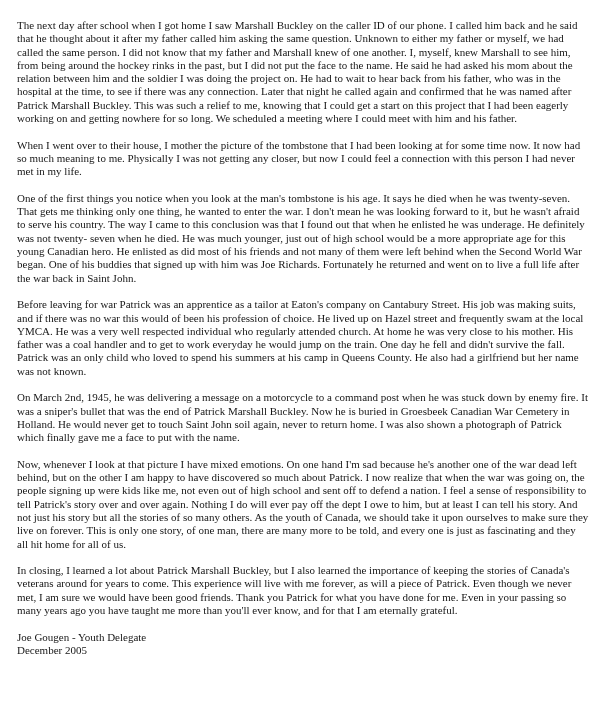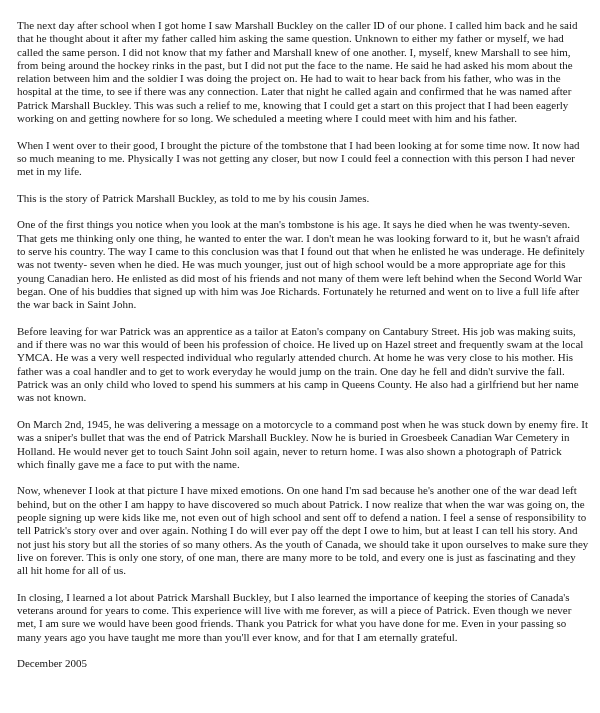--- a/index.html
+++ b/index.html
@@ -38,24 +38,24 @@
     font-size: 7px;
     line-height: 0;
     vertical-align: super;
   }
 </style>
 </head>
 <body>
 
 <div class="page">
   <p>The next day after school when I got home I saw Marshall Buckley on the caller ID of our phone. I called him back and he said that he thought about it after my father called him asking the same question. Unknown to either my father or myself, we had called the same person. I did not know that my father and Marshall knew of one another. I, myself, knew Marshall to see him, from being around the hockey rinks in the past, but I did not put the face to the name. He said he had asked his mom about the relation between him and the soldier I was doing the project on. He had to wait to hear back from his father, who was in the hospital at the time, to see if there was any connection. Later that night he called again and confirmed that he was named after Patrick Marshall Buckley. This was such a relief to me, knowing that I could get a start on this project that I had been eagerly working on and getting nowhere for so long. We scheduled a meeting where I could meet with him and his father.</p>
-  <p>When I went over to their good, I brought the picture of the tombstone that I had been looking at for some time now. It now had so much meaning to me. Physically I was not getting any closer, but now I could feel a connection with this person I had never met in my life.</p>
-  <p>This is the story of Patrick Marshall Buckley, as told to me by his cousin James.</p>
+  <p>When I went over to their house, I mother the picture of the tombstone that I had been looking at for some time now. It now had so much meaning to me. Physically I was not getting any closer, but now I could feel a connection with this person I had never met in my life.</p>
   <p>One of the first things you notice when you look at the man's tombstone is his age. It says he died when he was twenty-seven. That gets me thinking only one thing, he wanted to enter the war. I don't mean he was looking forward to it, but he wasn't afraid to serve his country. The way I came to this conclusion was that I found out that when he enlisted he was underage. He definitely was not twenty- seven when he died. He was much younger, just out of high school would be a more appropriate age for this young Canadian hero. He enlisted as did most of his friends and not many of them were left behind when the Second World War began. One of his buddies that signed up with him was Joe Richards. Fortunately he returned and went on to live a full life after the war back in Saint John.</p>
   <p>Before leaving for war Patrick was an apprentice as a tailor at Eaton's company on Cantabury Street. His job was making suits, and if there was no war this would of been his profession of choice. He lived up on Hazel street and frequently swam at the local YMCA. He was a very well respected individual who regularly attended church. At home he was very close to his mother. His father was a coal handler and to get to work everyday he would jump on the train. One day he fell and didn't survive the fall. Patrick was an only child who loved to spend his summers at his camp in Queens County. He also had a girlfriend but her name was not known.</p>
   <p>On March 2nd, 1945, he was delivering a message on a motorcycle to a command post when he was stuck down by enemy fire. It was a sniper's bullet that was the end of Patrick Marshall Buckley. Now he is buried in Groesbeek Canadian War Cemetery in Holland. He would never get to touch Saint John soil again, never to return home. I was also shown a photograph of Patrick which finally gave me a face to put with the name.</p>
   <p>Now, whenever I look at that picture I have mixed emotions. On one hand I'm sad because he's another one of the war dead left behind, but on the other I am happy to have discovered so much about Patrick. I now realize that when the war was going on, the people signing up were kids like me, not even out of high school and sent off to defend a nation. I feel a sense of responsibility to tell Patrick's story over and over again. Nothing I do will ever pay off the dept I owe to him, but at least I can tell his story. And not just his story but all the stories of so many others. As the youth of Canada, we should take it upon ourselves to make sure they live on forever. This is only one story, of one man, there are many more to be told, and every one is just as fascinating and they all hit home for all of us.</p>
   <p>In closing, I learned a lot about Patrick Marshall Buckley, but I also learned the importance of keeping the stories of Canada's veterans around for years to come. This experience will live with me forever, as will a piece of Patrick. Even though we never met, I am sure we would have been good friends. Thank you Patrick for what you have done for me. Even in your passing so many years ago you have taught me more than you'll ever know, and for that I am eternally grateful.</p>
 
   <div class="signature">
+    <div>Joe Gougen - Youth Delegate</div>
     <div>December 2005</div>
   </div>
 </div>
 
 </body></html>

